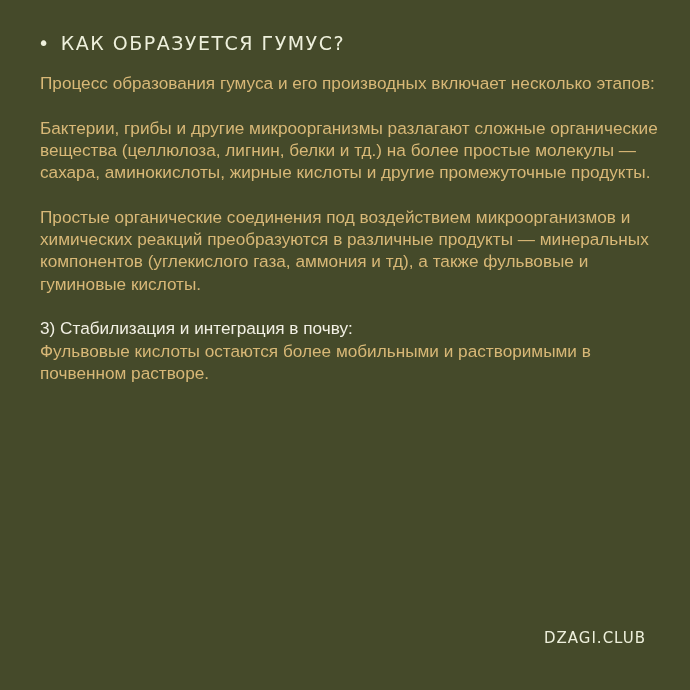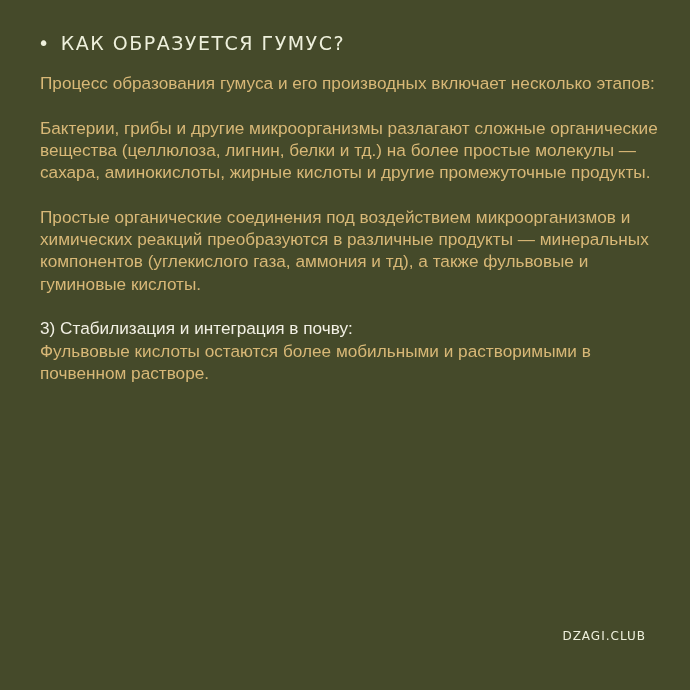--- a/index.html
+++ b/index.html
@@ -52,21 +52,21 @@
     .section-body {
       display: block;
       color: #d8b877;
     }
     .footer {
       position: absolute;
       right: 44px;
       top: 629px;
       color: #eef0dc;
       font-family: "DejaVu Sans", sans-serif;
-      font-size: 12px;
+      font-size: 15px;
       letter-spacing: 1px;
       white-space: nowrap;
     }
   </style>
 </head>
 <body>
 
 <div class="title">
   <span class="bullet">•</span><span>КАК ОБРАЗУЕТСЯ ГУМУС?</span>
 </div>

